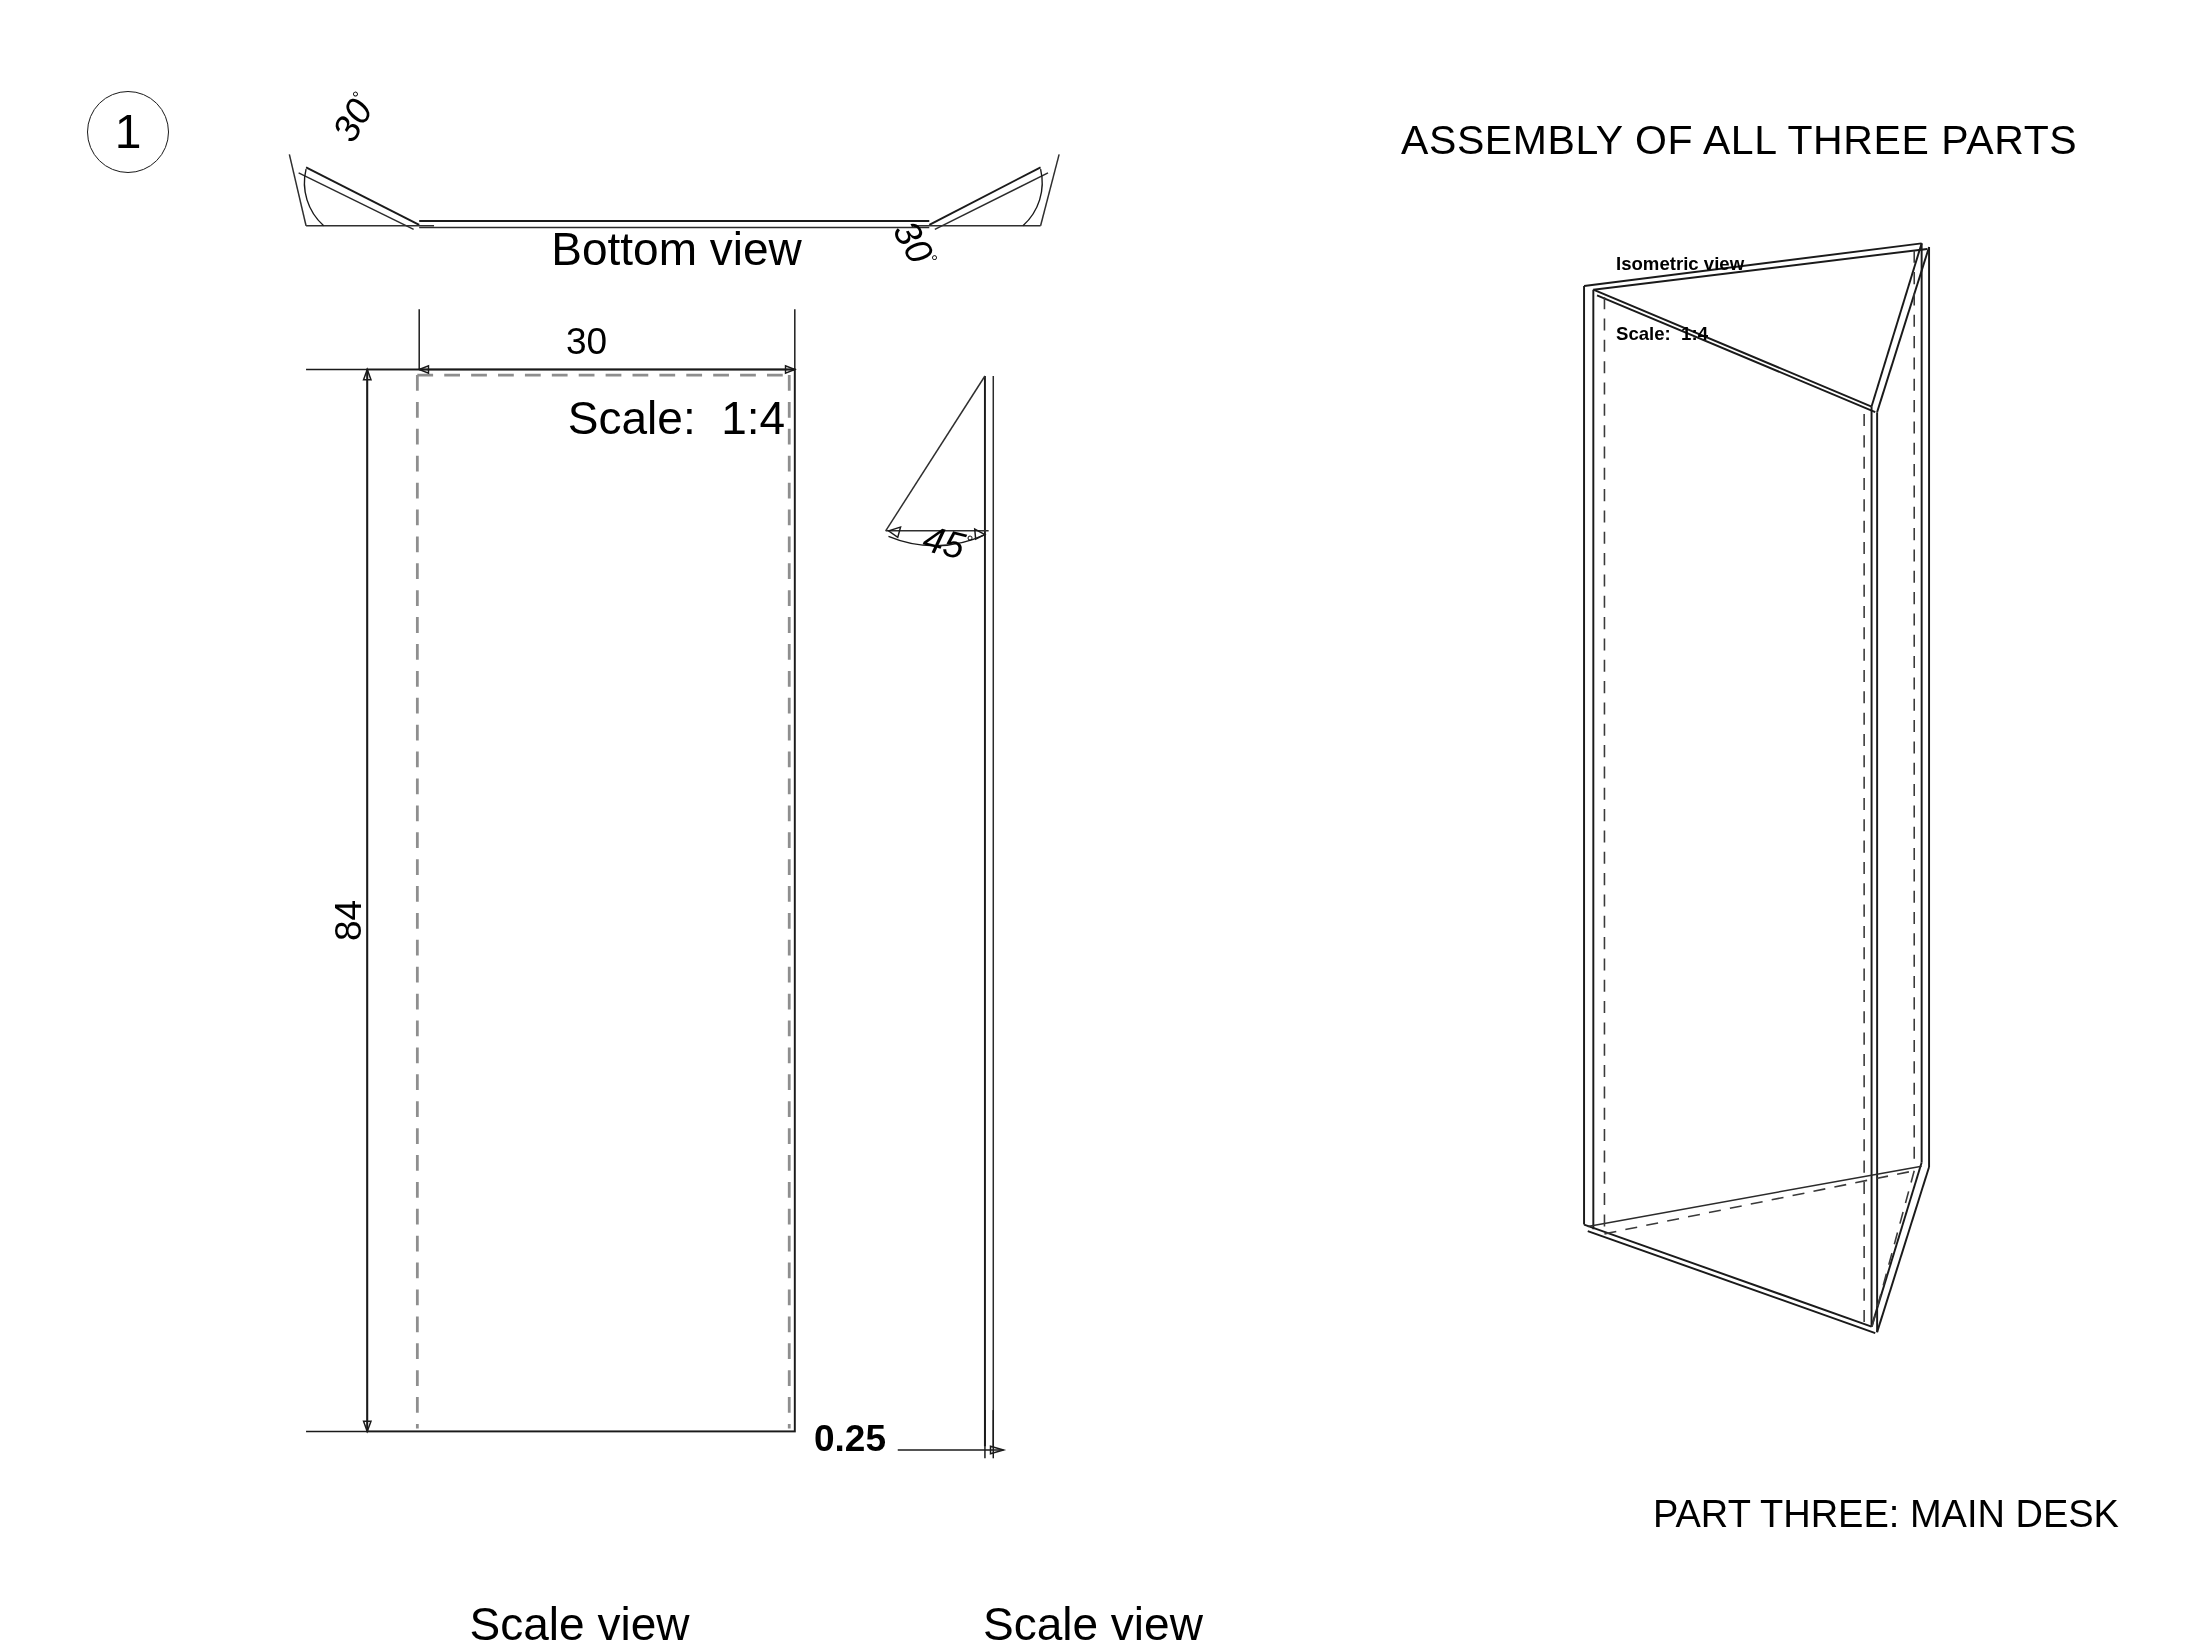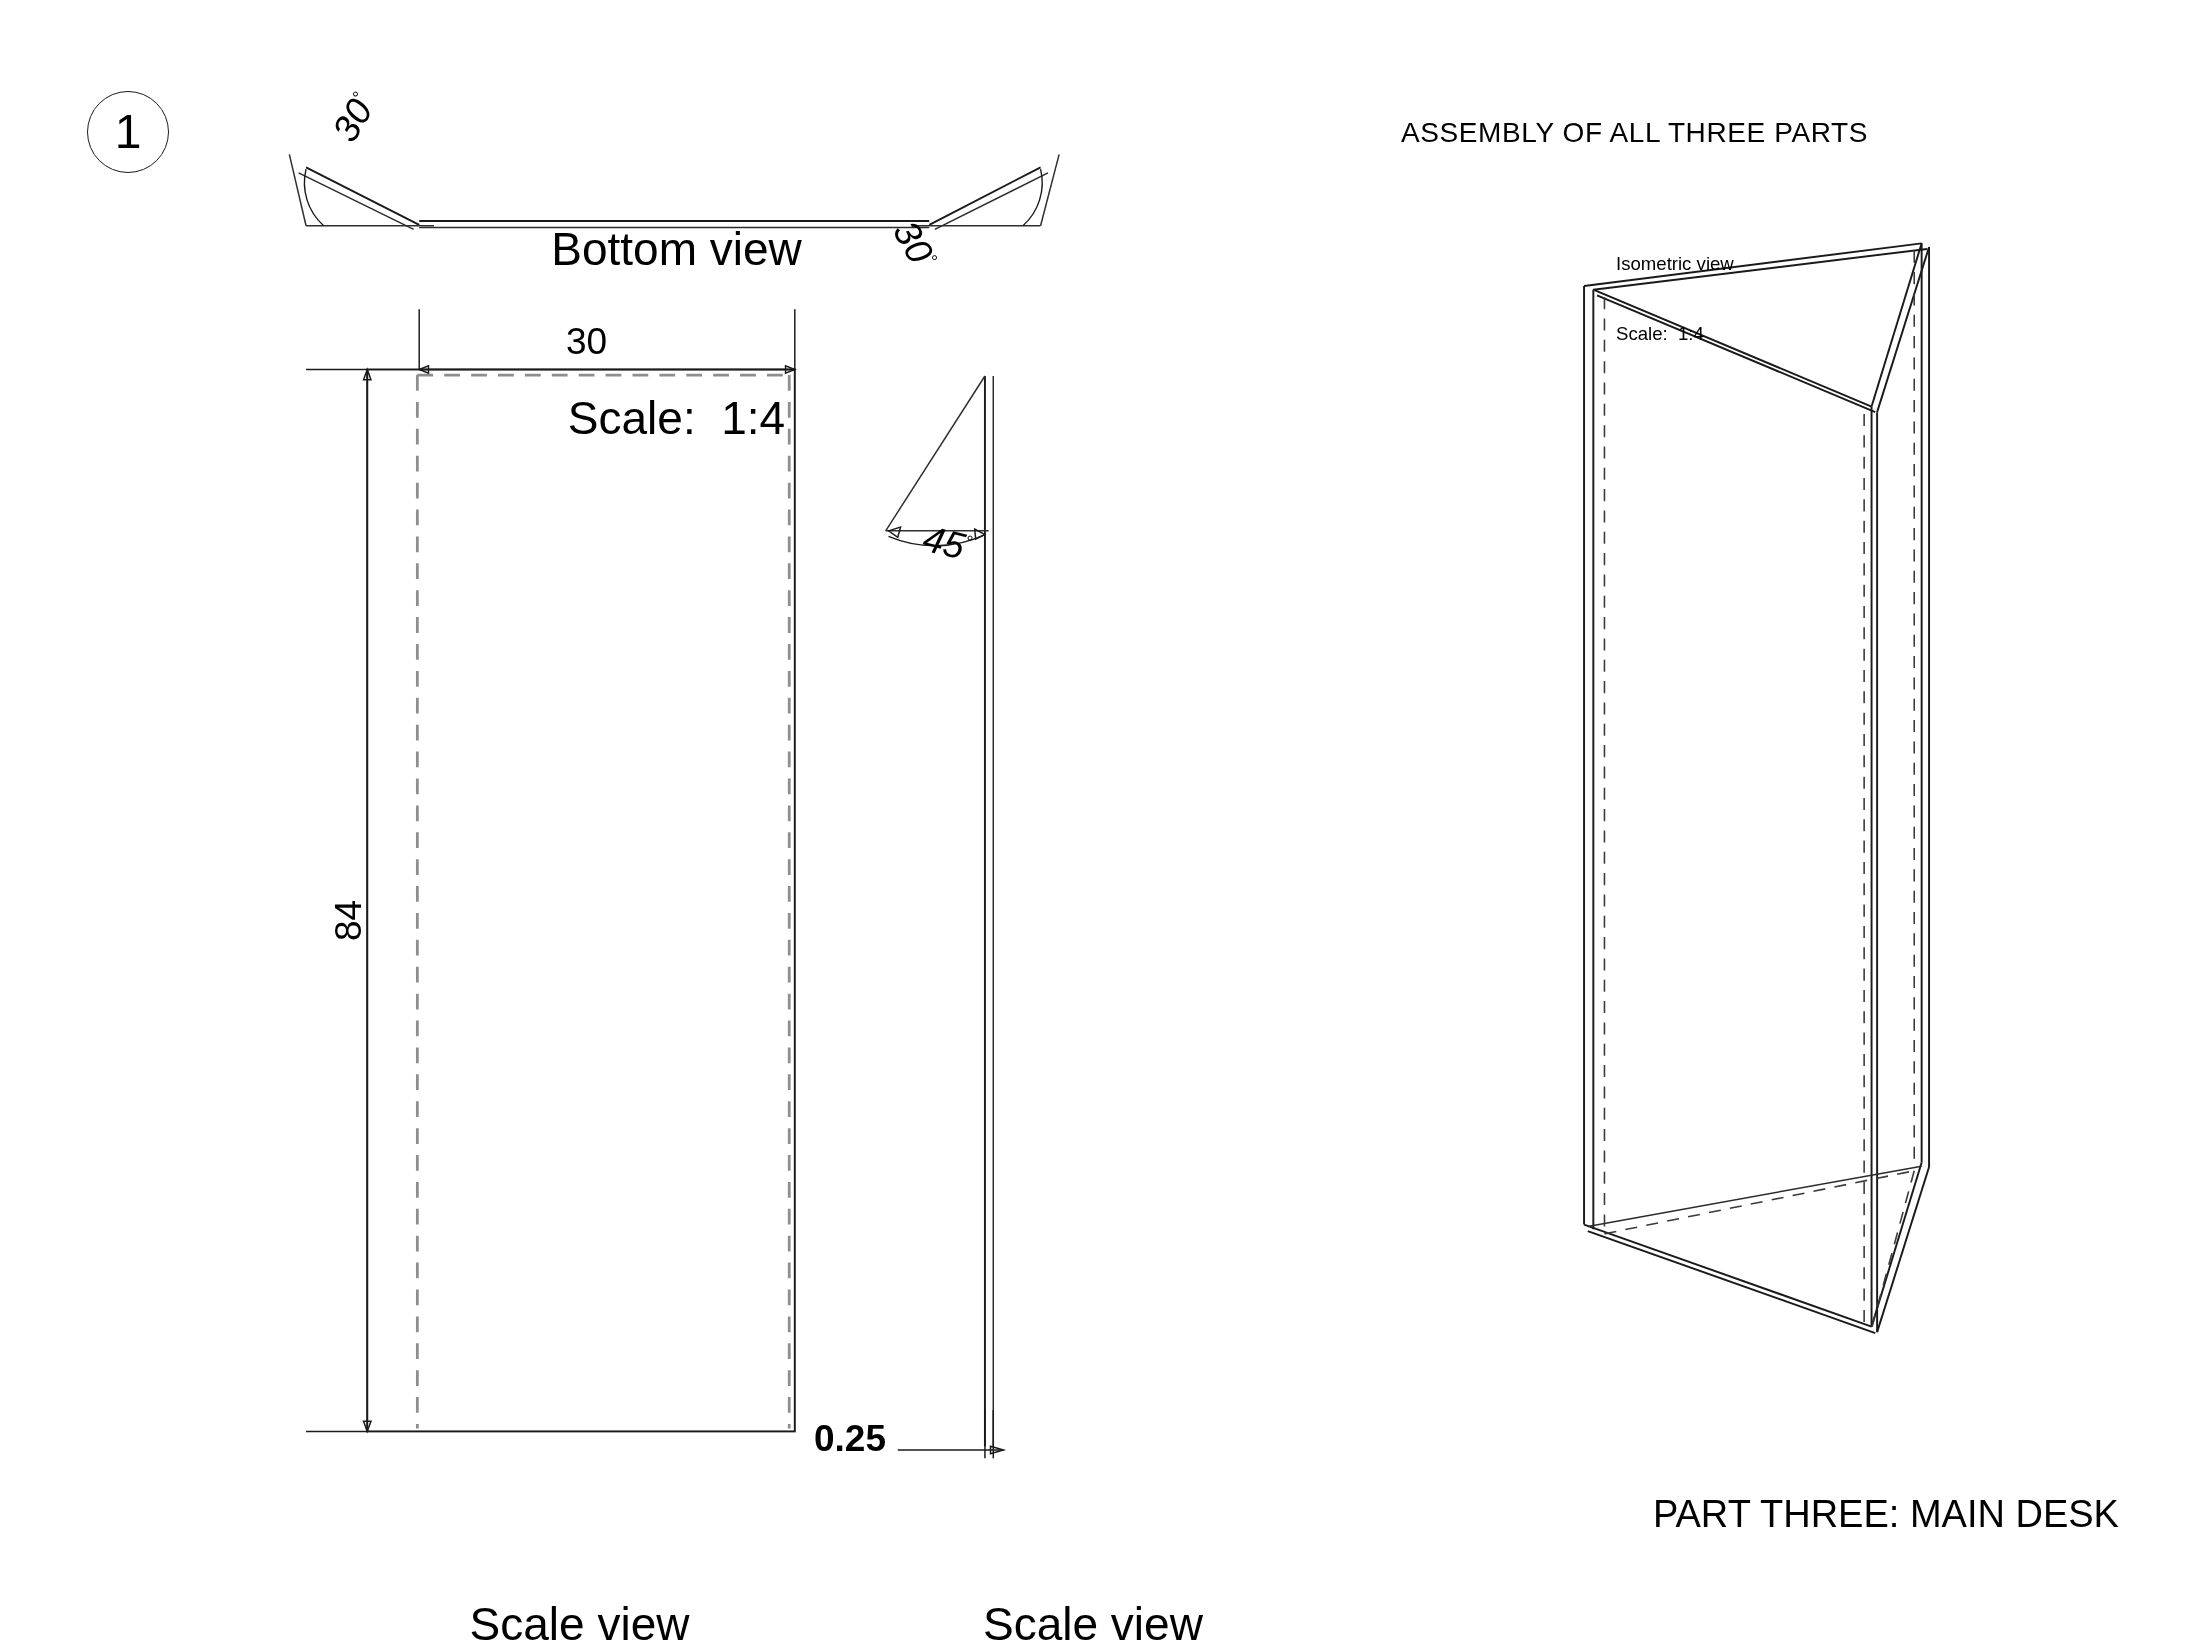--- a/index.html
+++ b/index.html
@@ -32,35 +32,36 @@
     line-height: 1.18;
   }
   .view-label {
     font-size: 46px;
     text-align: center;
     line-height: 1.22;
   }
   .view-label-small {
     font-size: 18.6px;
     line-height: 1.25;
+    font-weight: bold;
   }
   .dim-text {
     font-size: 37px;
   }
   .angle-text {
     font-size: 37px;
     font-style: italic;
   }
   .deg-sup {
     font-size: 17.6px;
     vertical-align: super;
     font-style: normal;
   }
   .title-text {
-    font-size: 28px;
+    font-size: 41px;
     letter-spacing: 0.6px;
   }
   .info-text {
     font-size: 38px;
     line-height: 1.30;
   }
 
   
   .balloon {
     position: absolute;

